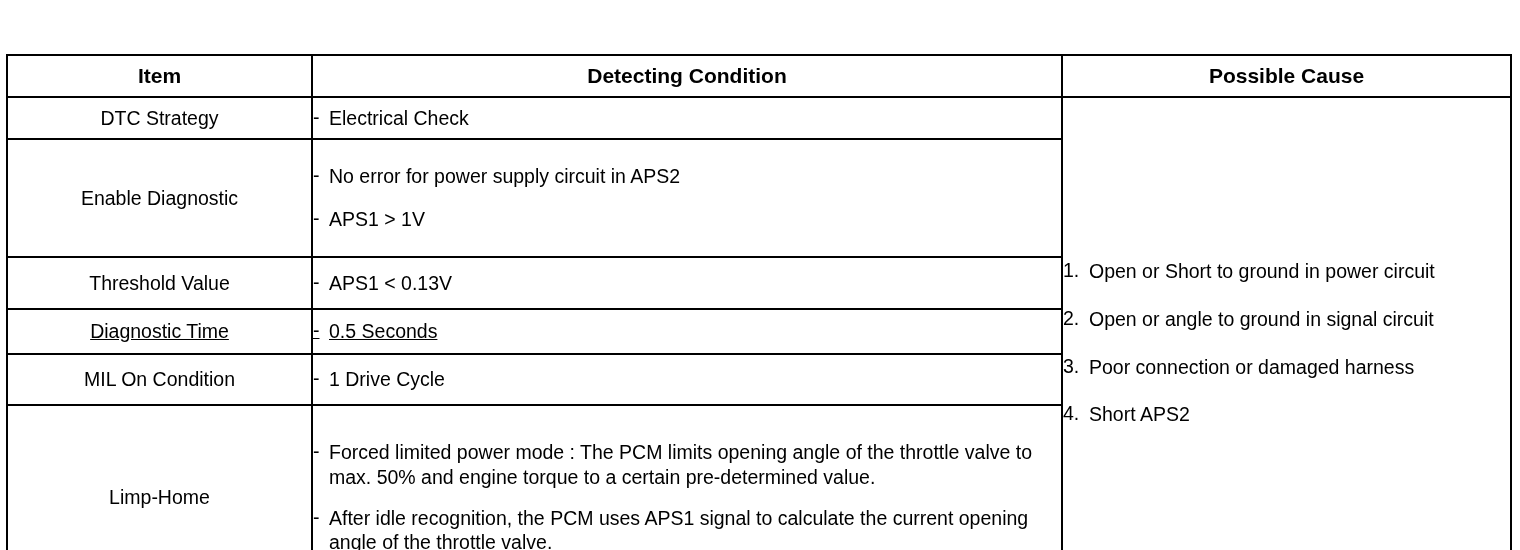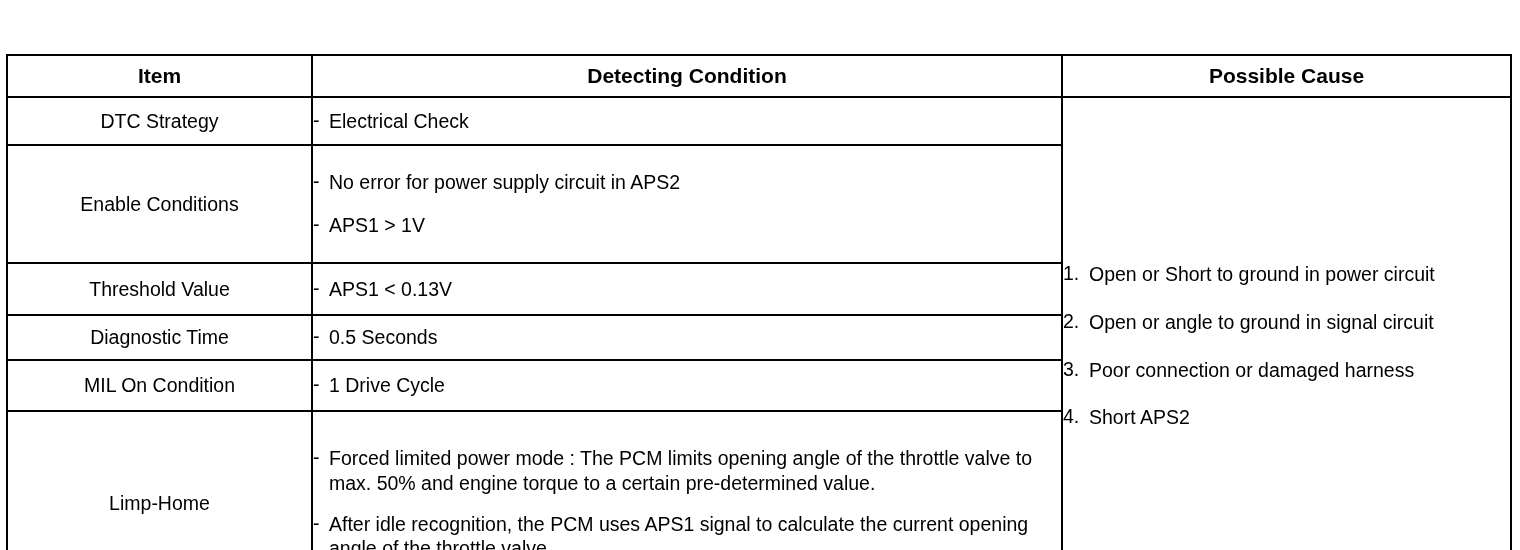--- a/index.html
+++ b/index.html
@@ -80,24 +80,24 @@
   }
   .cause-item:last-child { margin-bottom: 0; }
   .cause-num {
     flex: 0 0 auto;
     width: 26px;
   }
   .cause-text {
     flex: 1 1 auto;
     line-height: 1.32;
   }
-  .r-dtc { height: 48px; }
+  .r-dtc { height: 42px; }
   .r-enable { height: 118px; }
   .r-thresh { height: 52px; }
-  .r-diag { height: 45px; }
+  .r-diag { height: 45px; text-decoration: underline; }
   .r-mil { height: 51px; }
   .r-limp { height: 185px; }
 </style>
 </head>
 <body>
 
 <div class="sheet">
   <table class="dtc">
     <colgroup>
       <col class="c-item">
@@ -134,21 +134,21 @@
             <span class="cause-text">Poor connection or damaged harness</span>
           </div>
           <div class="cause-item">
             <span class="cause-num">4.</span>
             <span class="cause-text">Short APS2</span>
           </div>
         </td>
       </tr>
 
       <tr class="r-enable">
-        <td class="item">Enable Conditions</td>
+        <td class="item">Enable Diagnostic</td>
         <td class="cond">
           <div class="dash-row">
             <span class="dash">-</span>
             <span class="dash-text">No error for power supply circuit in APS2</span>
           </div>
           <div class="gap-md"></div>
           <div class="dash-row">
             <span class="dash">-</span>
             <span class="dash-text">APS1 &gt; 1V</span>
           </div>

